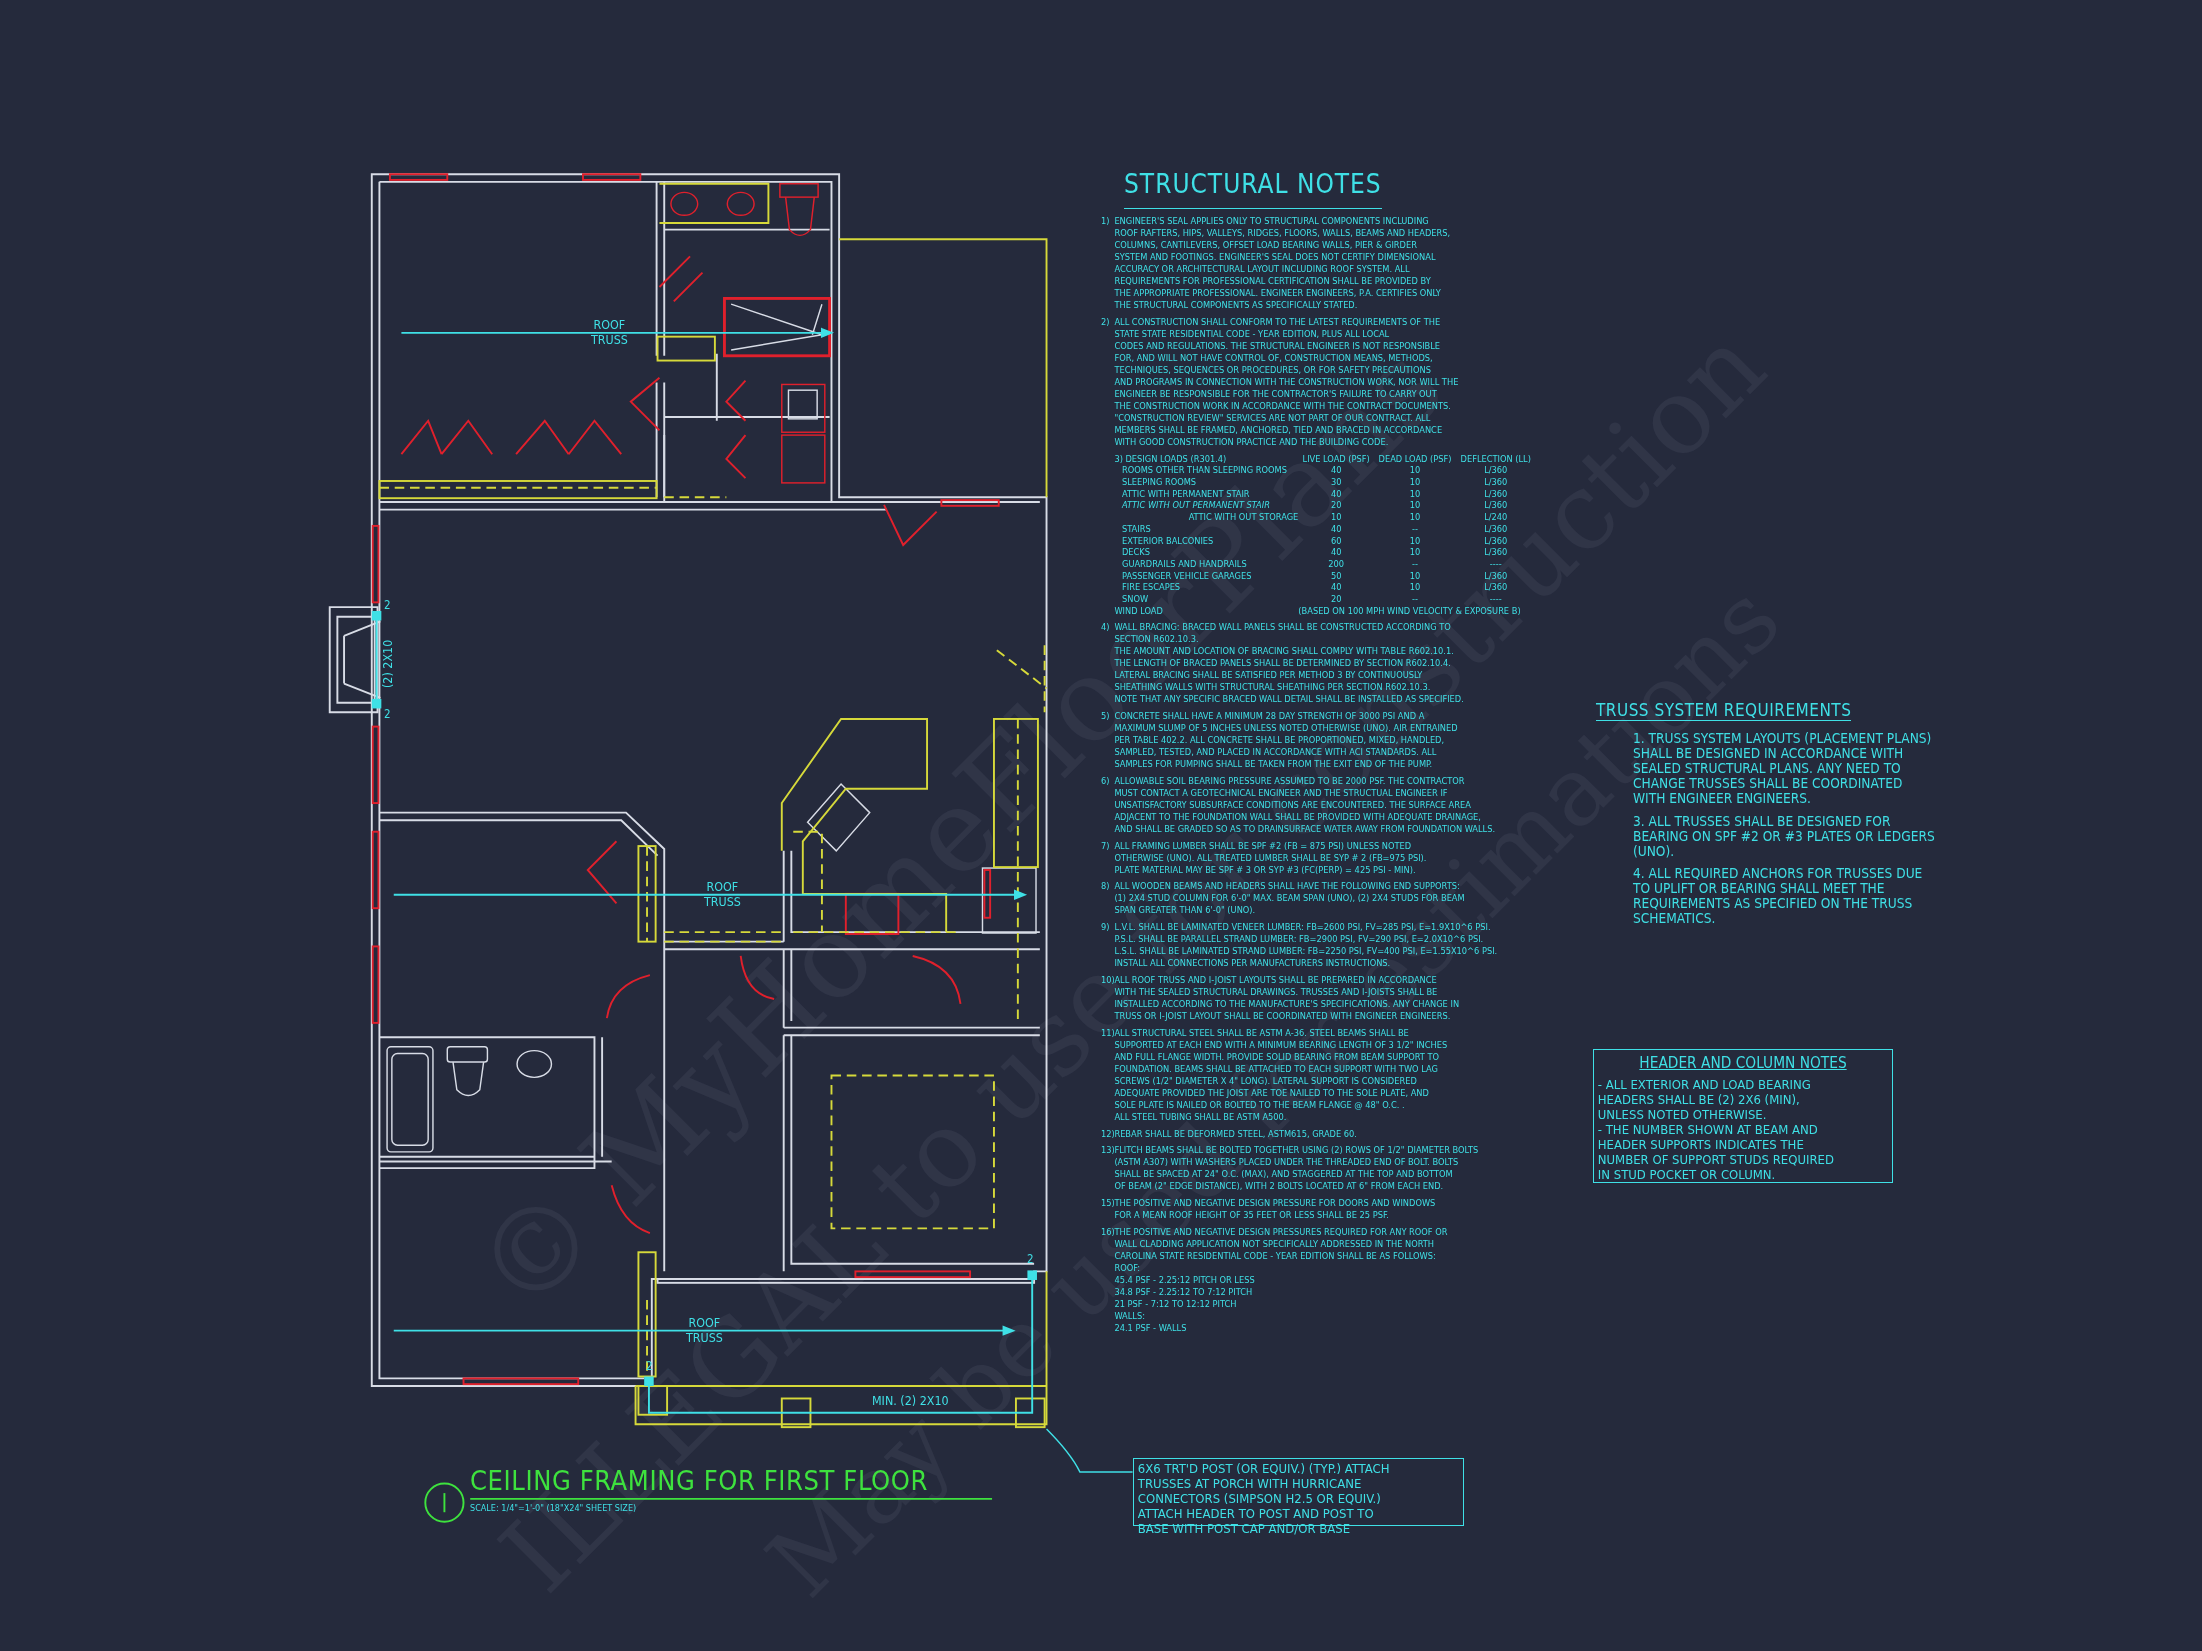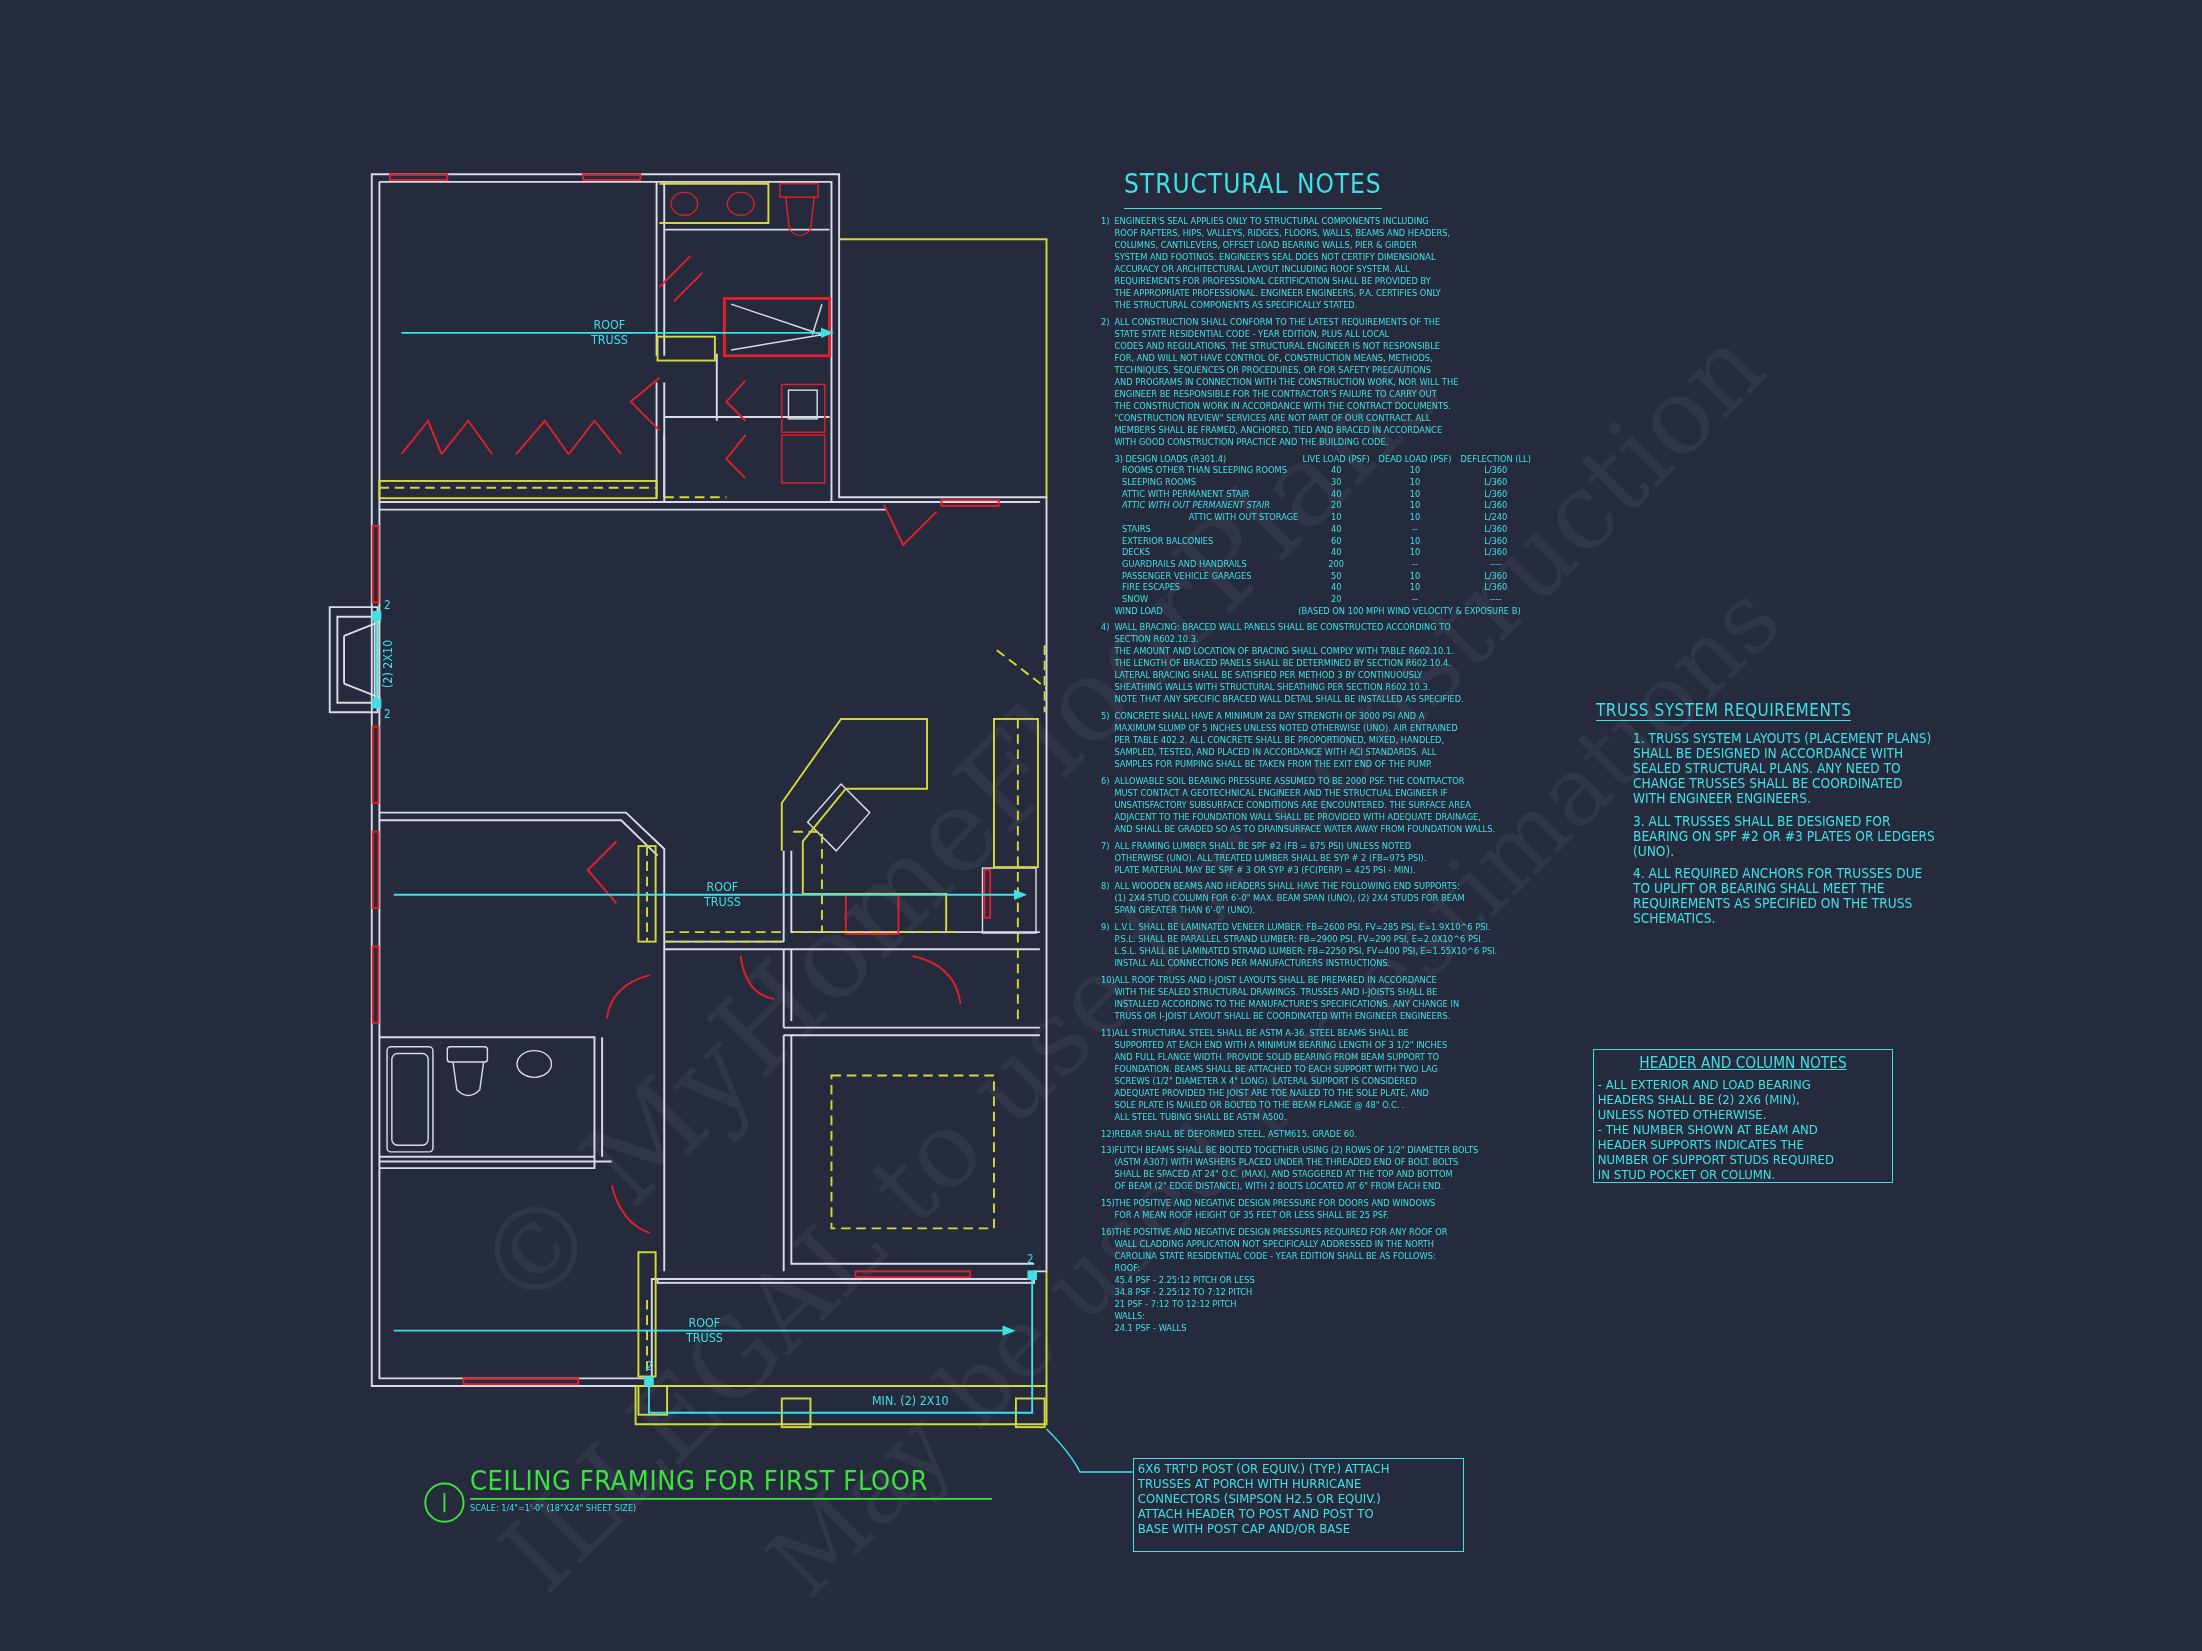--- a/index.html
+++ b/index.html
@@ -14,21 +14,21 @@
   .note .txt{flex:1;white-space:pre-line;}
   table.loads{border-collapse:collapse;font-size:9.2px;line-height:11.7px;margin-left:13.4px;width:421px;}
   table.loads td{padding:0;}
   table.loads td.c{text-align:center;}
   .truss-title{left:1596px;top:701px;font-size:17px;letter-spacing:0.5px;border-bottom:1.9px solid #3fe0e6;line-height:19px;}
   .truss{left:1585px;top:731px;width:373px;font-size:13.6px;line-height:15px;margin-left:48px;}
   .truss p{margin:0 0 7.6px 0;white-space:pre-line;}
   .hdr-box{left:1593px;top:1049px;width:300px;height:134px;border:1.9px solid #3fe0e6;box-sizing:border-box;padding:3.8px 3.8px;}
   .hdr-box .t{font-size:15.3px;text-align:center;text-decoration:underline;margin-bottom:5.7px;}
   .hdr-box .b{font-size:13px;line-height:15px;white-space:pre-line;}
-  .callout{left:1133px;top:1458px;width:331px;height:94px;border:1.4px solid #3fe0e6;box-sizing:border-box;padding:1.9px 3.8px;font-size:13px;line-height:15px;white-space:pre-line;}
+  .callout{left:1133px;top:1458px;width:331px;height:68px;border:1.4px solid #3fe0e6;box-sizing:border-box;padding:1.9px 3.8px;font-size:13px;line-height:15px;white-space:pre-line;}
   .plan-title{color:#3ee23e;left:470px;top:1466px;font-size:27px;letter-spacing:0.6px;line-height:29px;}
   .plan-scale{left:470px;top:1503px;font-size:9px;}
   .tlabel{font-size:12.4px;line-height:15.3px;text-align:center;}
   .wm{position:absolute;color:rgba(200,205,225,.07);font-family:"DejaVu Serif",serif;font-size:115px;white-space:nowrap;transform-origin:left top;}
 </style>
 </head>
 <body>
 
 <div class="sheet">
 

